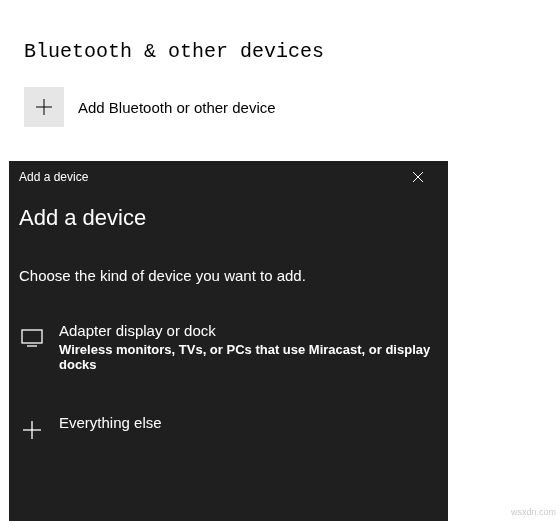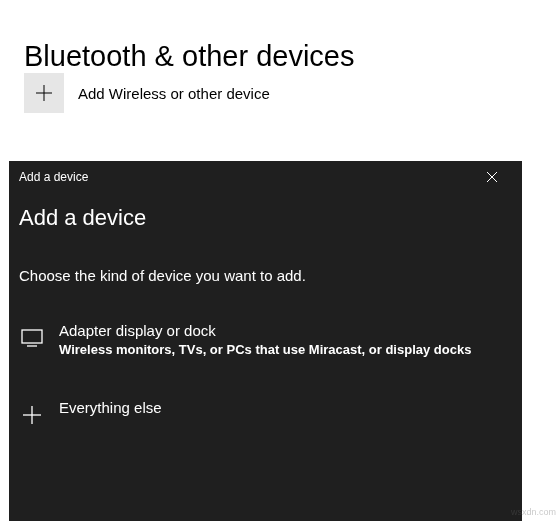--- a/index.html
+++ b/index.html
@@ -9,23 +9,25 @@
       height: 521px;
       background: #fff;
       overflow: hidden;
       position: relative;
     }
     .page {
       padding: 40px 0 0 24px;
       color: #000;
     }
     .page-title {
-      font-size: 29px;
+      font-size: 20px;
       font-weight: 400;
       letter-spacing: 0;
+      margin-bottom: 24px;
+      font-family: Liberation Mono, monospace;
     }
     .add-row {
       display: flex;
       align-items: center;
       gap: 14px;
       cursor: pointer;
     }
     .plus-tile {
       width: 40px;
       height: 40px;
@@ -36,21 +38,21 @@
     }
     .plus-tile svg { display: block; }
     .add-label {
       font-size: 15px;
       color: #000;
     }
     .dialog {
       position: absolute;
       left: 9px;
       top: 161px;
-      width: 513px;
+      width: 439px;
       height: 360px;
       background: #1f1f1f;
       color: #fff;
     }
     .dialog-titlebar {
       height: 32px;
       display: flex;
       align-items: center;
       justify-content: space-between;
       padding: 0 10px 0 10px;
@@ -126,21 +128,21 @@
 
 <div class="page">
   <h1 class="page-title">Bluetooth &amp; other devices</h1>
   <div class="add-row">
     <div class="plus-tile">
       <svg width="20" height="20" viewBox="0 0 20 20">
         <line x1="10" y1="2" x2="10" y2="18" stroke="#000" stroke-width="1"></line>
         <line x1="2" y1="10" x2="18" y2="10" stroke="#000" stroke-width="1"></line>
       </svg>
     </div>
-    <span class="add-label">Add Wireless or other device</span>
+    <span class="add-label">Add Bluetooth or other device</span>
   </div>
 </div>
 
 <div class="dialog">
   <div class="dialog-titlebar">
     <span class="dialog-titlebar-title">Add a device</span>
     <div class="close-btn">
       <span>
         <svg width="12" height="12" viewBox="0 0 12 12">
           <line x1="1" y1="1" x2="11" y2="11" stroke="#fff" stroke-width="1"></line>

